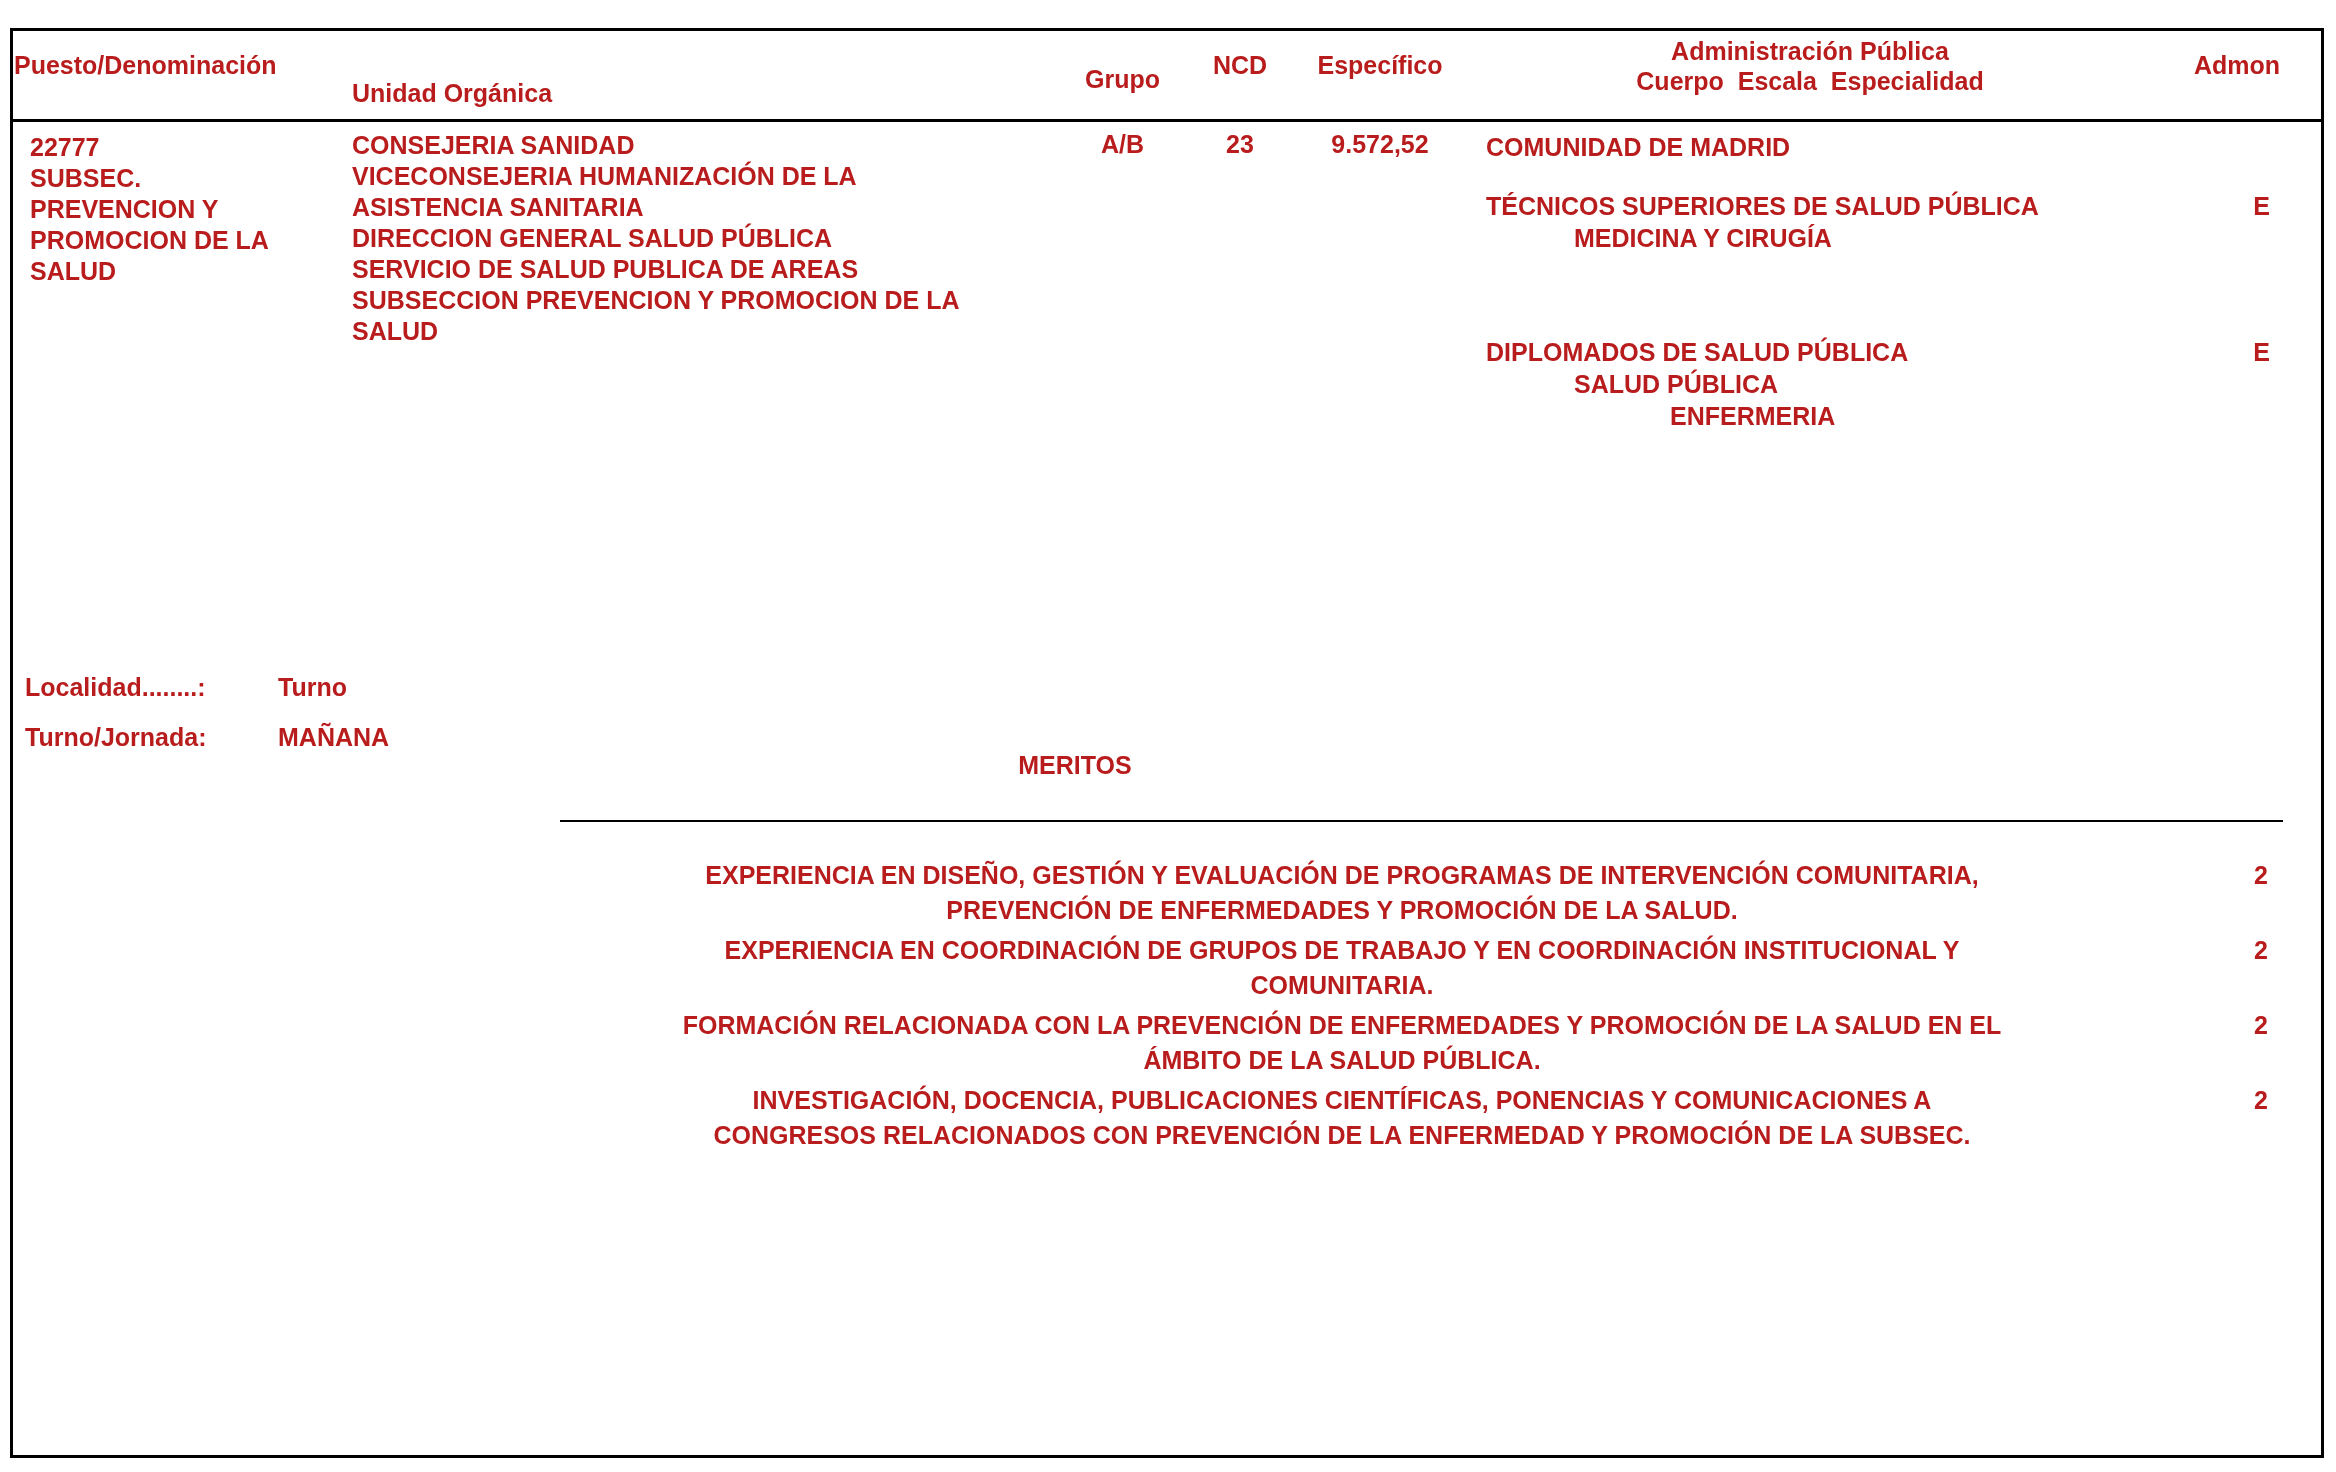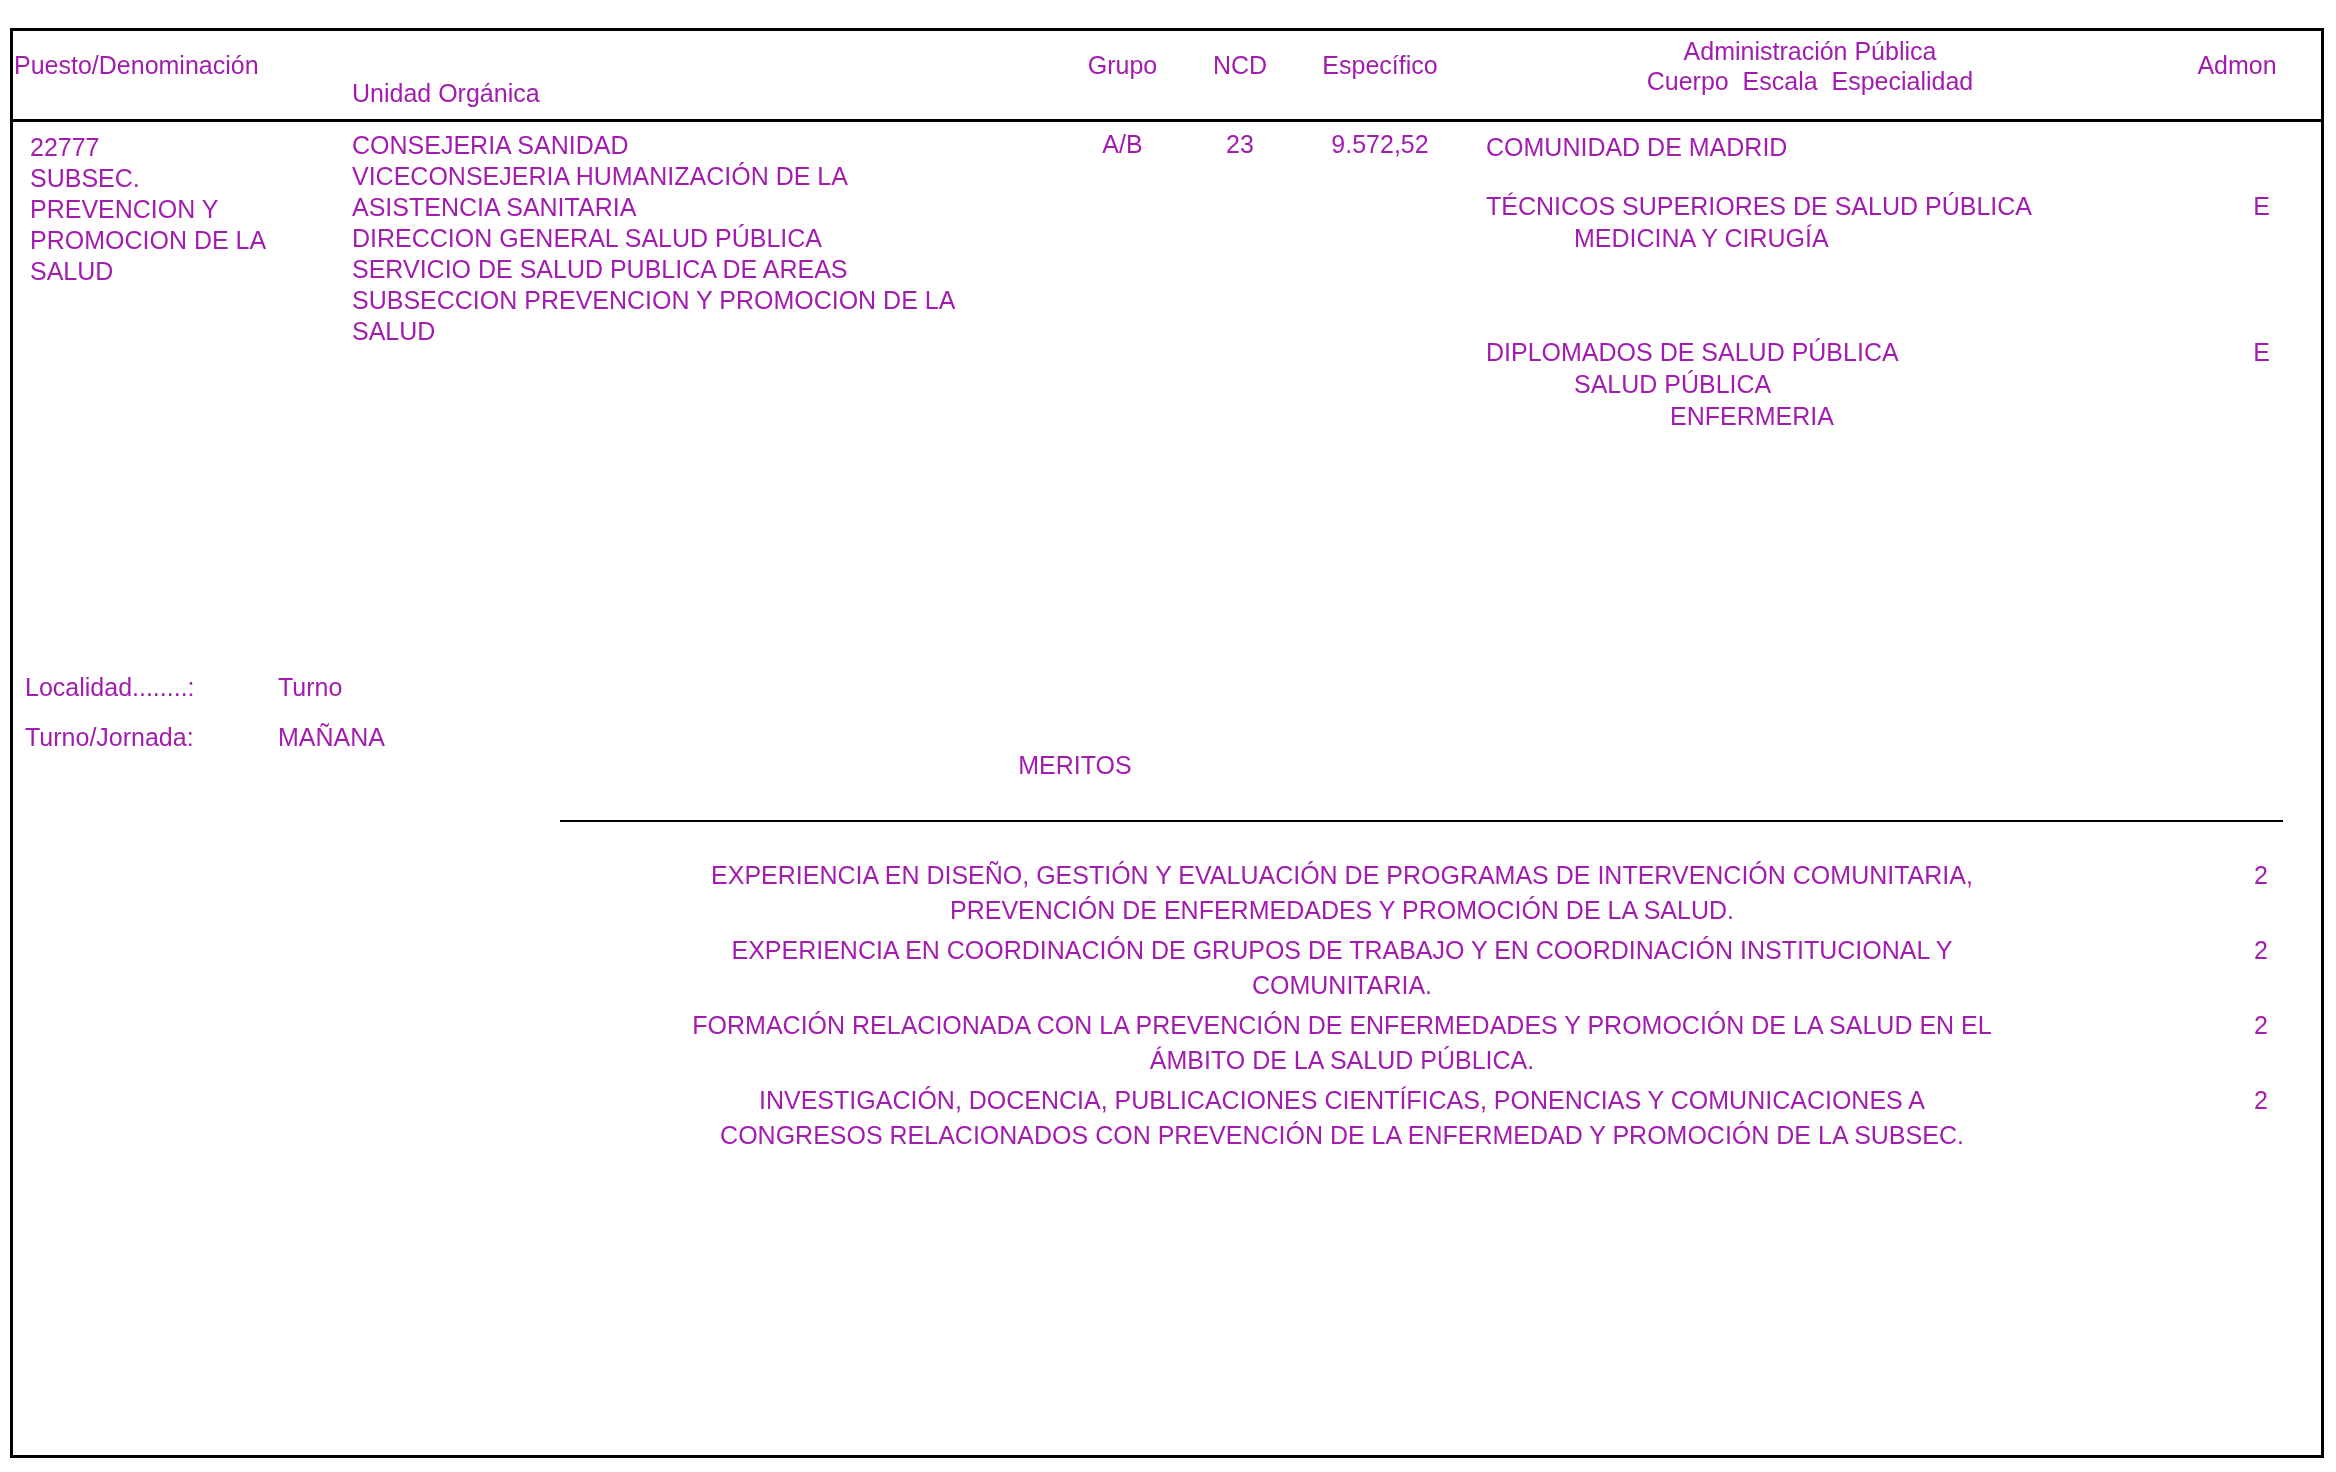--- a/index.html
+++ b/index.html
@@ -1,22 +1,22 @@
 <!DOCTYPE html>
 <html><head>
 <meta charset="utf-8">
 <style>
   html,body { margin:0; padding:0; background:#ffffff; }
   #page {
     position:relative;
     width:2336px; height:1472px;
     background:#ffffff;
-    color:#a21caf;
+    color:#b91c1c;
     font-family:"Liberation Sans", sans-serif;
-    font-weight:normal;
+    font-weight:bold;
     font-size:25px;
     overflow:hidden;
   }
   .abs { position:absolute; }
   .ctr { text-align:center; }
   .pre { white-space:pre-line; }
 
   
   .frame {
     left:10px; top:28px; width:2314px; height:1430px;
@@ -24,21 +24,21 @@
   }
   
   .header-divider {
     left:10px; top:119px; width:2314px; height:3px;
     background:#000;
   }
 
   .hdr { line-height:30px; }
   .h-puesto   { left:14px;  top:50px; }
   .h-unidad   { left:352px; top:50px;margin-top:28px; }
-  .h-grupo    { left:1060px; top:50px; width:125px; }
+  .h-grupo    { left:1060px; top:64px; width:125px; }
   .h-ncd      { left:1185px; top:50px; width:110px; }
   .h-esp      { left:1295px; top:50px; width:170px; }
   .h-admin    { left:1465px; top:36px; width:690px; }
   .h-admin .l2 { white-space:pre; }
   .h-admon    { left:2150px; top:50px; width:174px; }
 
   
   .puesto-block { left:30px;  top:132px; width:310px; line-height:31px; }
   .unidad-block { left:352px; top:130px; width:715px; line-height:31px; }
   .org-line { white-space:pre-line; }

